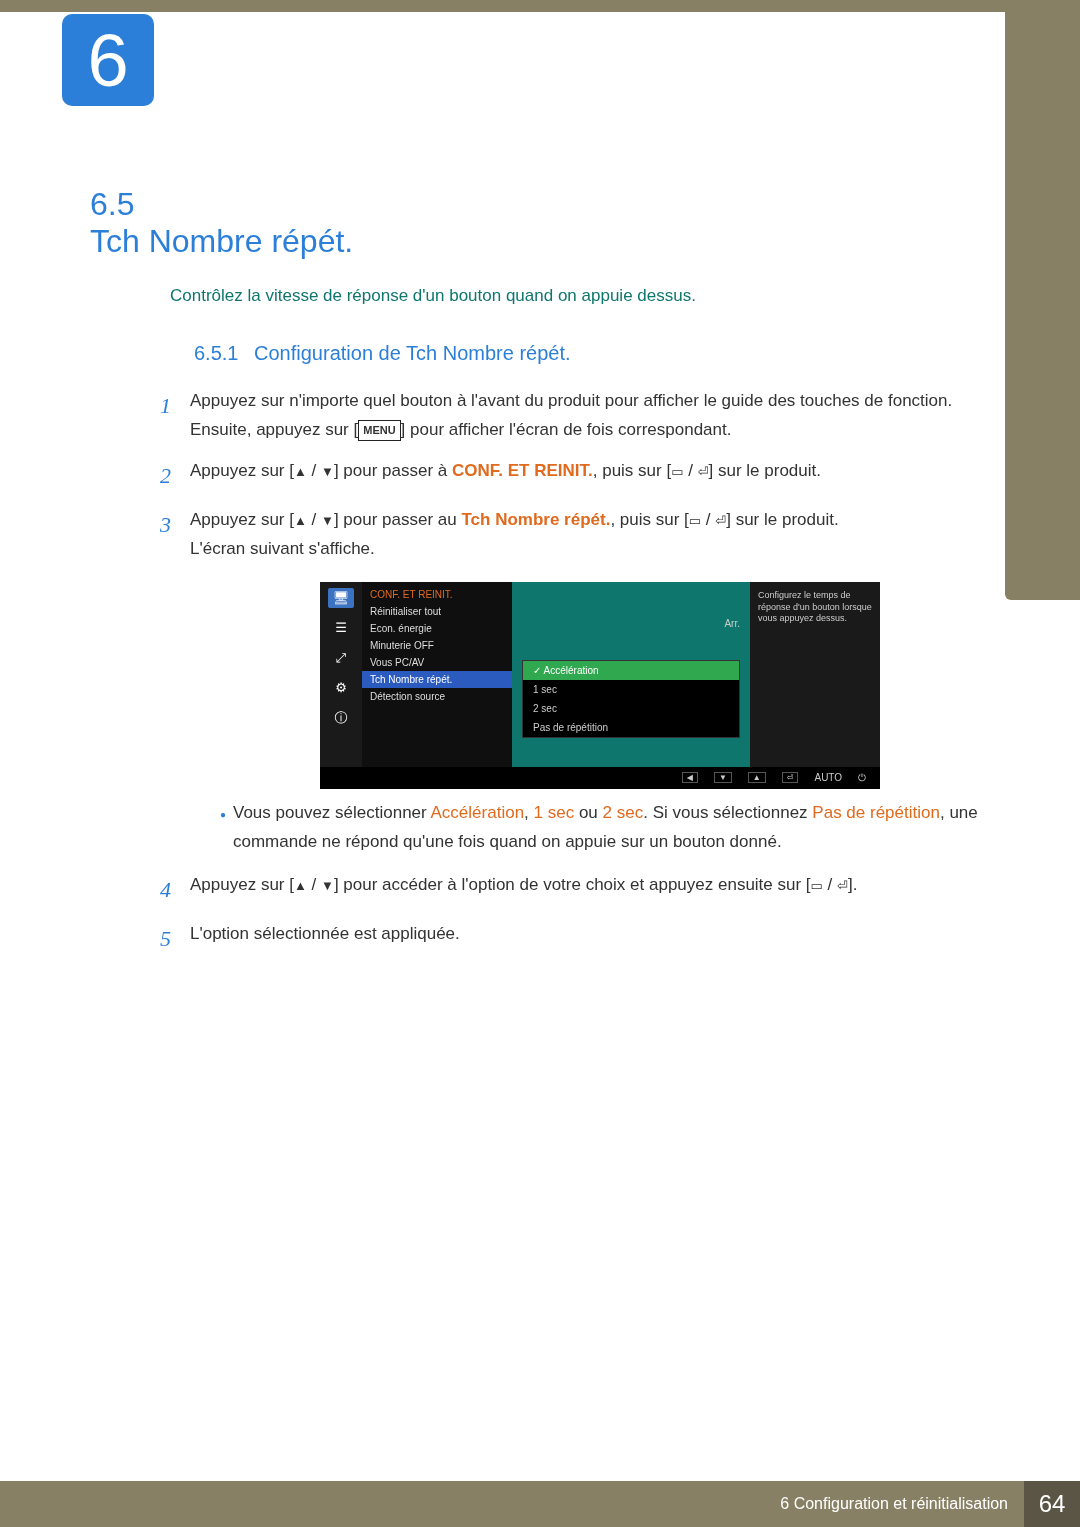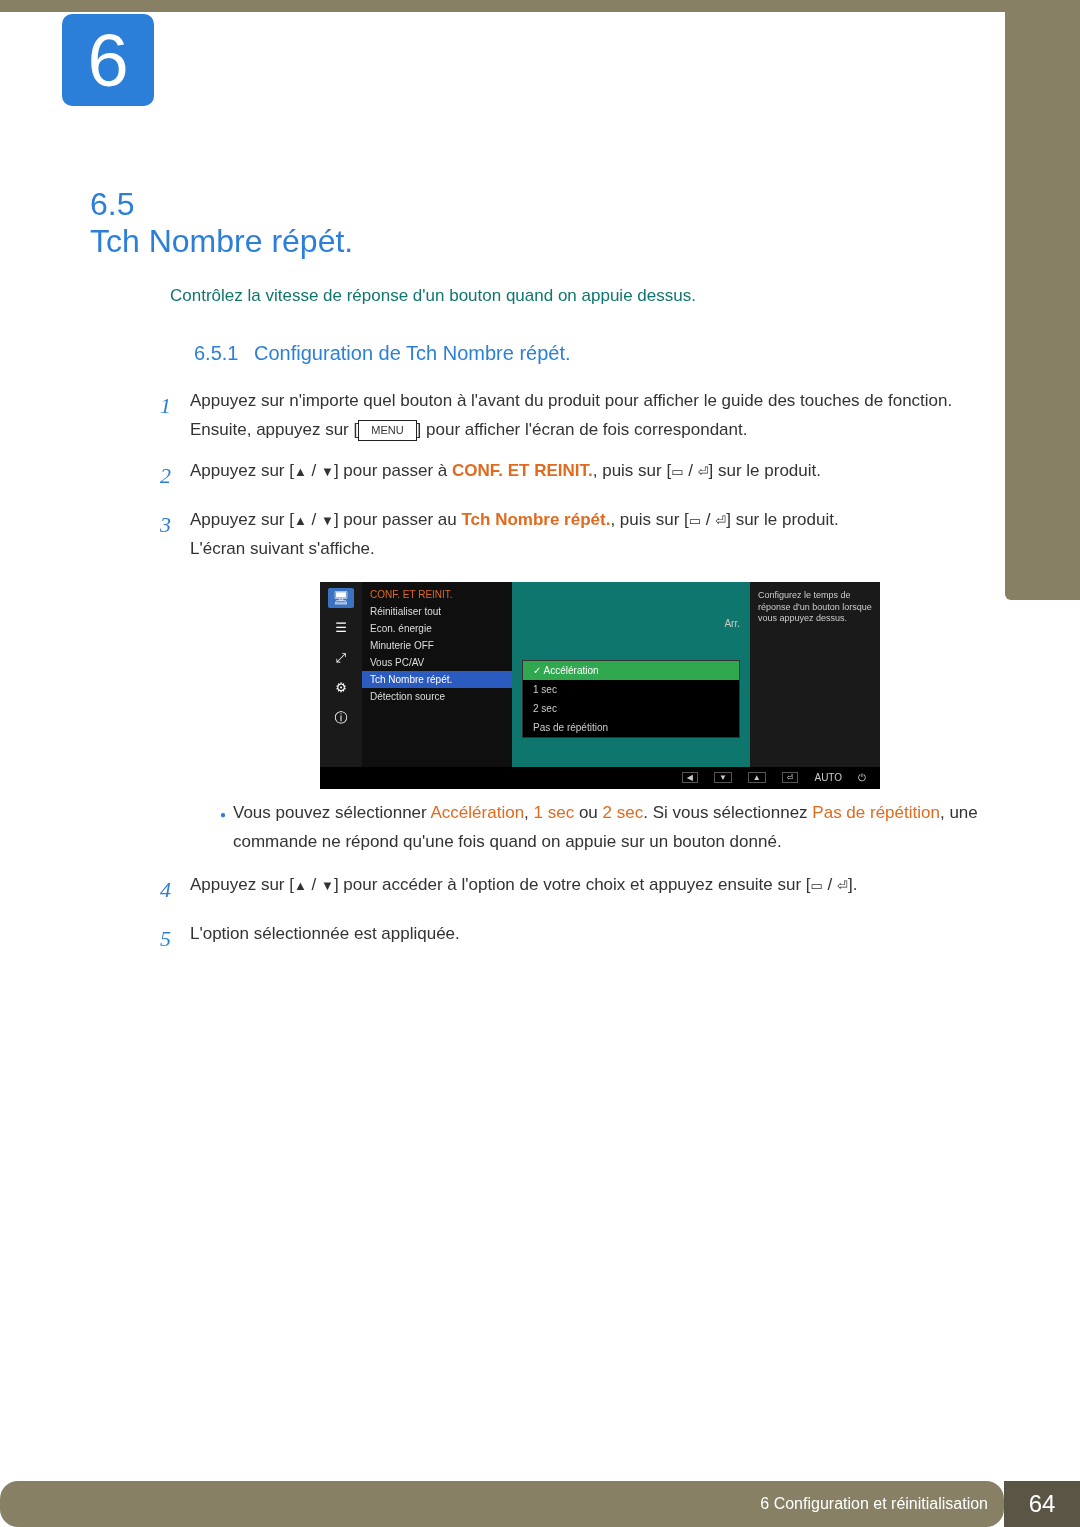--- a/index.html
+++ b/index.html
@@ -86,23 +86,23 @@
     width: 30px;
     flex-shrink: 0;
     font-family: "Times New Roman", serif;
   }
   .step-body { flex: 1; color: #333; }
   .orange { color: #e06a1e; font-weight: bold; }
   .orange-nb { color: #e06a1e; }
   .btn-menu {
     display: inline-block;
     border: 1px solid #222;
-    padding: 0 12px;
+    padding: 0 4px;
     font-size: 11px;
-    font-weight: normal;
+    font-weight: bold;
     background: #fff;
     vertical-align: middle;
   }
   .inline-icon {
     display: inline-block;
     vertical-align: middle;
     font-size: 13px;
     line-height: 1;
   }
   .bracket-group {
@@ -208,24 +208,23 @@
   .footer-bar {
     flex:1;
     height:46px;
     background:#888065;
     color:#fff;
     display:flex;
     align-items:center;
     justify-content:flex-end;
     padding-right:16px;
     font-size:16px;
-    border-radius:18px;
   }
   .footer-page {
-    width:76px;
+    width:56px;
     height:46px;
     background:#5a5544;
     color:#fff;
     font-size:24px;
     display:flex;
     align-items:center;
     justify-content:center;
   }
   .right-tab {
     position:absolute;

